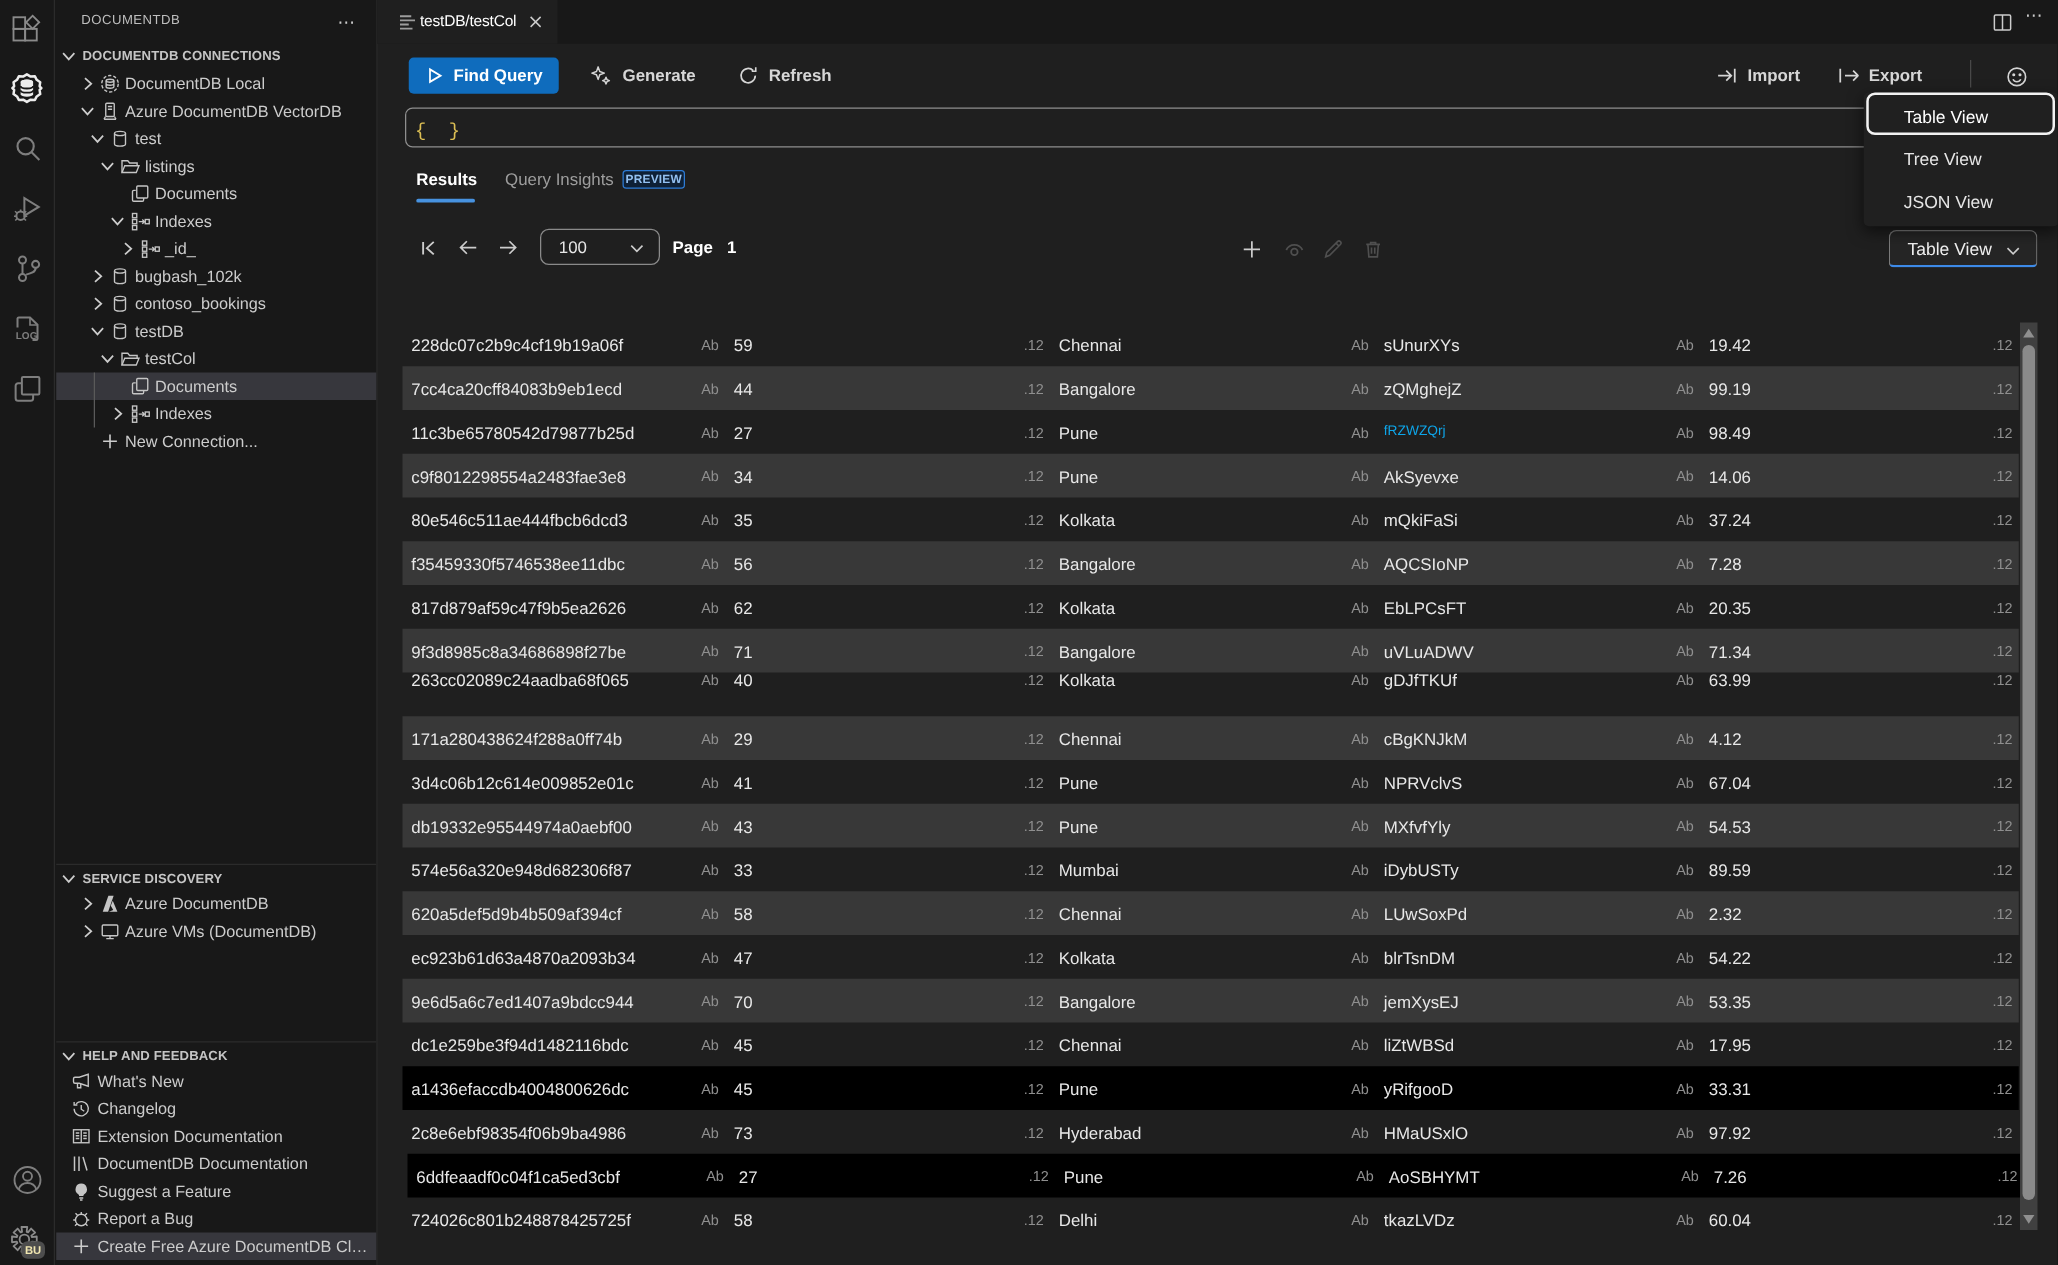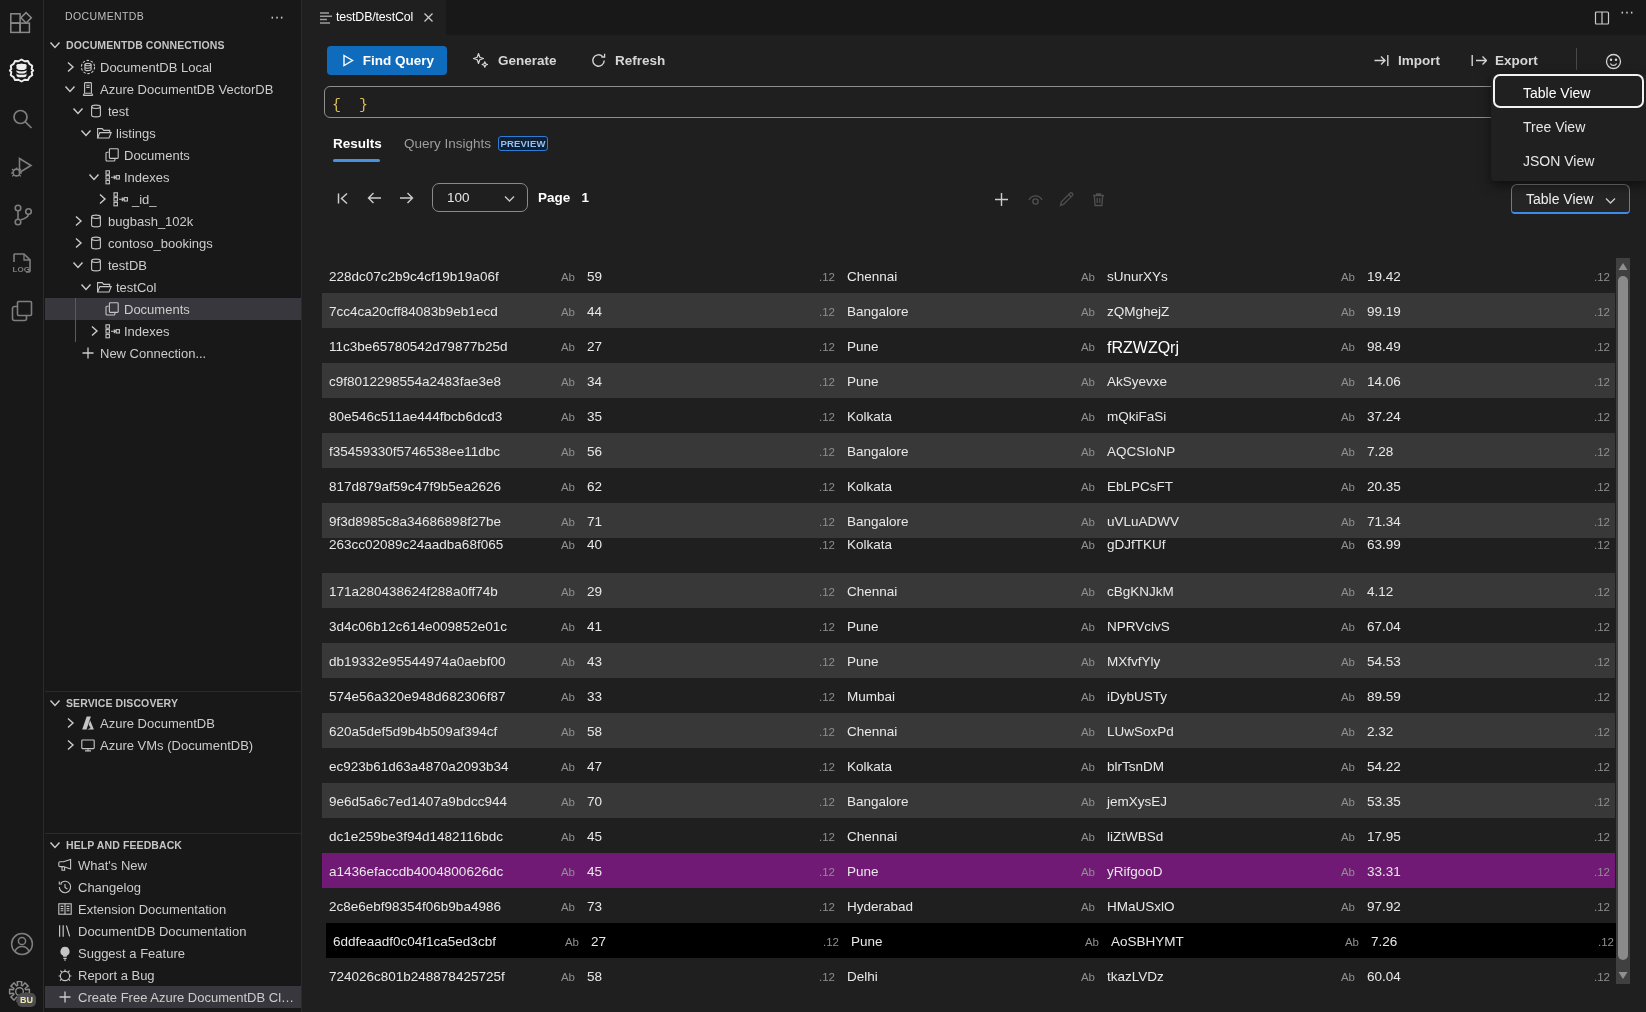--- a/index.html
+++ b/index.html
@@ -131,21 +131,21 @@
         <span style="position:absolute;left:1045px;top:10.5px;font-size:13.5px;color:#e8e8e8;">99.19</span>
         <span class="badge-ab" style="right:5px;top:12.5px;">.12</span>
       </div>
       <div style="position:absolute;left:20px;top:328px;width:1293px;height:35px;overflow:hidden;">
         <span style="position:absolute;left:7px;top:10.5px;font-size:13.5px;color:#e8e8e8;">11c3be65780542d79877b25d</span>
         <span class="badge-ab" style="right:1040px;top:12.5px;">Ab</span>
         <span style="position:absolute;left:265px;top:10.5px;font-size:13.5px;color:#e8e8e8;">27</span>
         <span class="badge-ab" style="right:780px;top:12.5px;">.12</span>
         <span style="position:absolute;left:525px;top:10.5px;font-size:13.5px;color:#e8e8e8;">Pune</span>
         <span class="badge-ab" style="right:520px;top:12.5px;">Ab</span>
-        <span style="position:absolute;left:785px;top:10.5px;font-size:16px;color:#ffffff;">fRZWZQrj</span>
+        <span style="position:absolute;left:785px;top:10.5px;font-size:11px;color:#0ea5e9;">fRZWZQrj</span>
         <span class="badge-ab" style="right:260px;top:12.5px;">Ab</span>
         <span style="position:absolute;left:1045px;top:10.5px;font-size:13.5px;color:#e8e8e8;">98.49</span>
         <span class="badge-ab" style="right:5px;top:12.5px;">.12</span>
       </div>
       <div style="position:absolute;left:20px;top:363px;width:1293px;height:35px;background:#383838;overflow:hidden;">
         <span style="position:absolute;left:7px;top:10.5px;font-size:13.5px;color:#e8e8e8;">c9f8012298554a2483fae3e8</span>
         <span class="badge-ab" style="right:1040px;top:12.5px;">Ab</span>
         <span style="position:absolute;left:265px;top:10.5px;font-size:13.5px;color:#e8e8e8;">34</span>
         <span class="badge-ab" style="right:780px;top:12.5px;">.12</span>
         <span style="position:absolute;left:525px;top:10.5px;font-size:13.5px;color:#e8e8e8;">Pune</span>
@@ -304,21 +304,21 @@
         <span class="badge-ab" style="right:1040px;top:12.5px;">Ab</span>
         <span style="position:absolute;left:265px;top:10.5px;font-size:13.5px;color:#e8e8e8;">45</span>
         <span class="badge-ab" style="right:780px;top:12.5px;">.12</span>
         <span style="position:absolute;left:525px;top:10.5px;font-size:13.5px;color:#e8e8e8;">Chennai</span>
         <span class="badge-ab" style="right:520px;top:12.5px;">Ab</span>
         <span style="position:absolute;left:785px;top:10.5px;font-size:13.5px;color:#e8e8e8;">liZtWBSd</span>
         <span class="badge-ab" style="right:260px;top:12.5px;">Ab</span>
         <span style="position:absolute;left:1045px;top:10.5px;font-size:13.5px;color:#e8e8e8;">17.95</span>
         <span class="badge-ab" style="right:5px;top:12.5px;">.12</span>
       </div>
-      <div style="position:absolute;left:20px;top:853px;width:1293px;height:35px;background:#701a75;overflow:hidden;">
+      <div style="position:absolute;left:20px;top:853px;width:1293px;height:35px;background:#000000;overflow:hidden;">
         <span style="position:absolute;left:7px;top:10.5px;font-size:13.5px;color:#e8e8e8;">a1436efaccdb4004800626dc</span>
         <span class="badge-ab" style="right:1040px;top:12.5px;">Ab</span>
         <span style="position:absolute;left:265px;top:10.5px;font-size:13.5px;color:#e8e8e8;">45</span>
         <span class="badge-ab" style="right:780px;top:12.5px;">.12</span>
         <span style="position:absolute;left:525px;top:10.5px;font-size:13.5px;color:#e8e8e8;">Pune</span>
         <span class="badge-ab" style="right:520px;top:12.5px;">Ab</span>
         <span style="position:absolute;left:785px;top:10.5px;font-size:13.5px;color:#e8e8e8;">yRifgooD</span>
         <span class="badge-ab" style="right:260px;top:12.5px;">Ab</span>
         <span style="position:absolute;left:1045px;top:10.5px;font-size:13.5px;color:#e8e8e8;">33.31</span>
         <span class="badge-ab" style="right:5px;top:12.5px;">.12</span>

